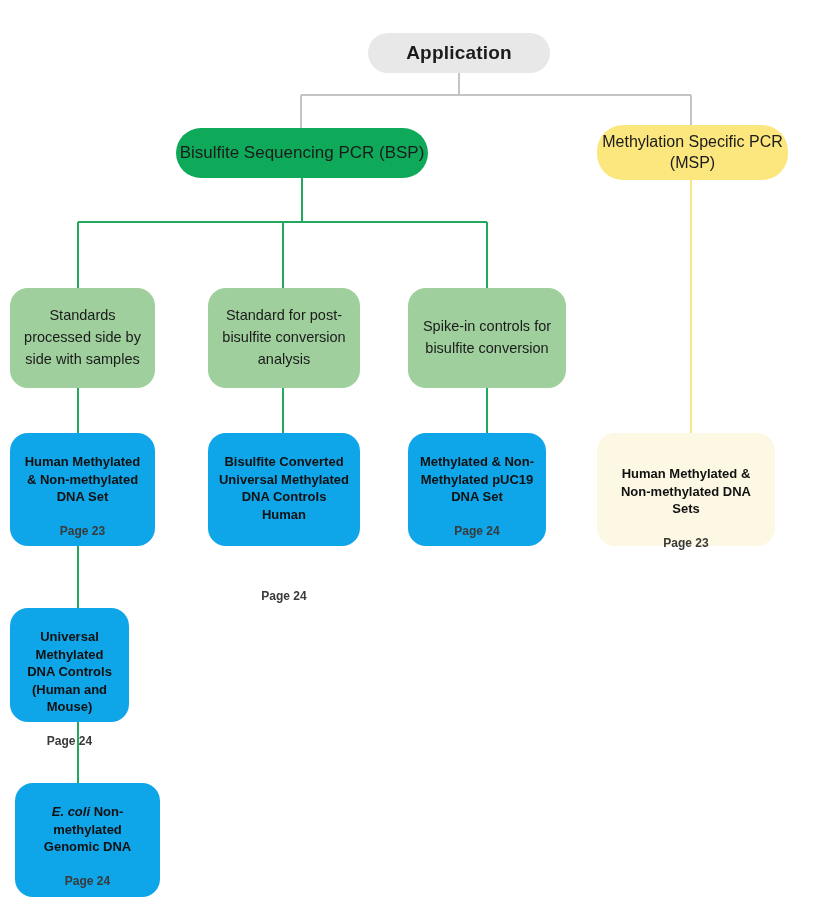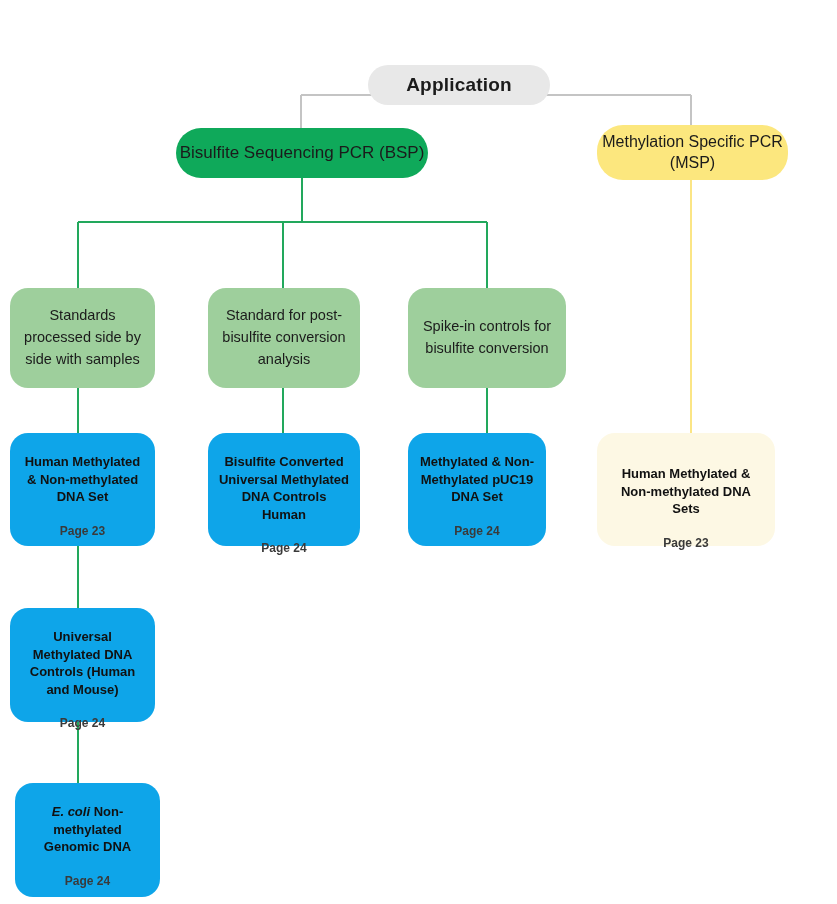--- a/index.html
+++ b/index.html
@@ -124,21 +124,21 @@
 
       <path d="M78,546 L78,608"></path>
       <path d="M78,722 L78,783"></path>
     </g>
 
     <g stroke="#fbe585" stroke-width="2" fill="none" shape-rendering="crispEdges">
       <path d="M691,180 L691,433"></path>
     </g>
   </svg>
 
-  <div class="node node-root" style="left:368px; top:33px; width:182px; height:40px;margin-top:32px;">
+  <div class="node node-root" style="left:368px; top:33px; width:182px; height:40px;">
     <span>Application</span>
   </div>
 
   <div class="node node-bsp" style="left:176px; top:128px; width:252px; height:50px;">
     <span>Bisulfite Sequencing PCR (BSP)</span>
   </div>
 
   <div class="node node-msp" style="left:597px; top:125px; width:191px; height:55px;">
     <span>Methylation Specific PCR (MSP)</span>
   </div>
@@ -153,31 +153,31 @@
 
   <div class="node node-purpose" style="left:408px; top:288px; width:158px; height:100px;">
     <span>Spike-in controls for bisulfite conversion</span>
   </div>
 
   <div class="node node-product" style="left:10px; top:433px; width:145px; height:113px;">
     <span class="product-title">Human Methylated &amp; Non-methylated DNA Set</span>
     <span class="product-page">Page 23</span>
   </div>
 
-  <div class="node node-product" style="left:10px; top:608px; width:145px; height:114px;">
+  <div class="node node-product" style="left:10px; top:608px; width:119px; height:114px;">
     <span class="product-title">Universal Methylated DNA Controls (Human and Mouse)</span>
     <span class="product-page">Page 24</span>
   </div>
 
   <div class="node node-product" style="left:15px; top:783px; width:145px; height:114px;">
     <span class="product-title"><span class="sci-name">E. coli</span><span> Non-methylated Genomic DNA</span></span>
     <span class="product-page">Page 24</span>
   </div>
 
-  <div class="node node-product" style="left:208px; top:433px; width:152px; height:113px;">
+  <div class="node node-product" style="left:208px; top:433px; width:152px; height:113px;gap:48px;">
     <span class="product-title">Bisulfite Converted Universal Methylated DNA Controls Human</span>
     <span class="product-page">Page 24</span>
   </div>
 
   <div class="node node-product" style="left:408px; top:433px; width:138px; height:113px;">
     <span class="product-title">Methylated &amp; Non-Methylated pUC19 DNA Set</span>
     <span class="product-page">Page 24</span>
   </div>
 
   <div class="node node-product-msp" style="left:597px; top:433px; width:178px; height:113px;">

